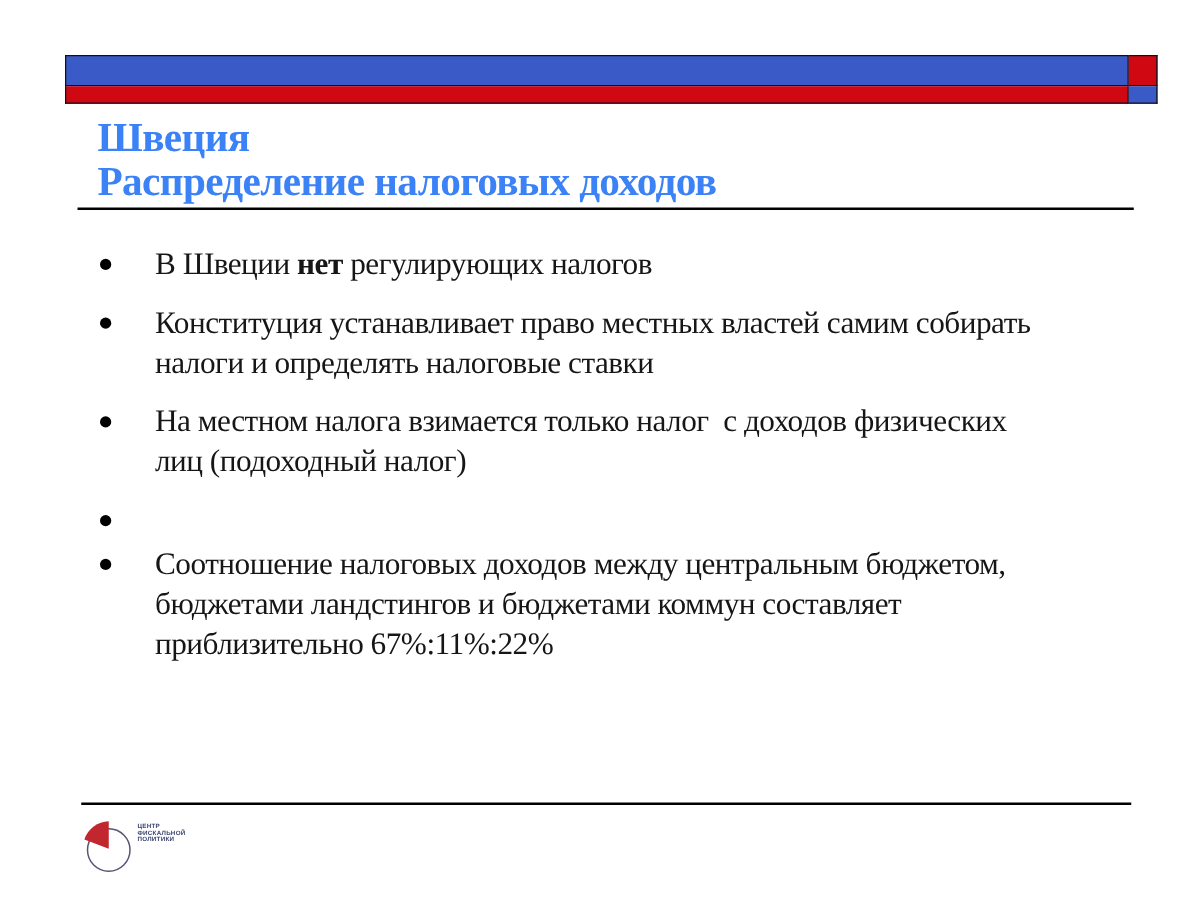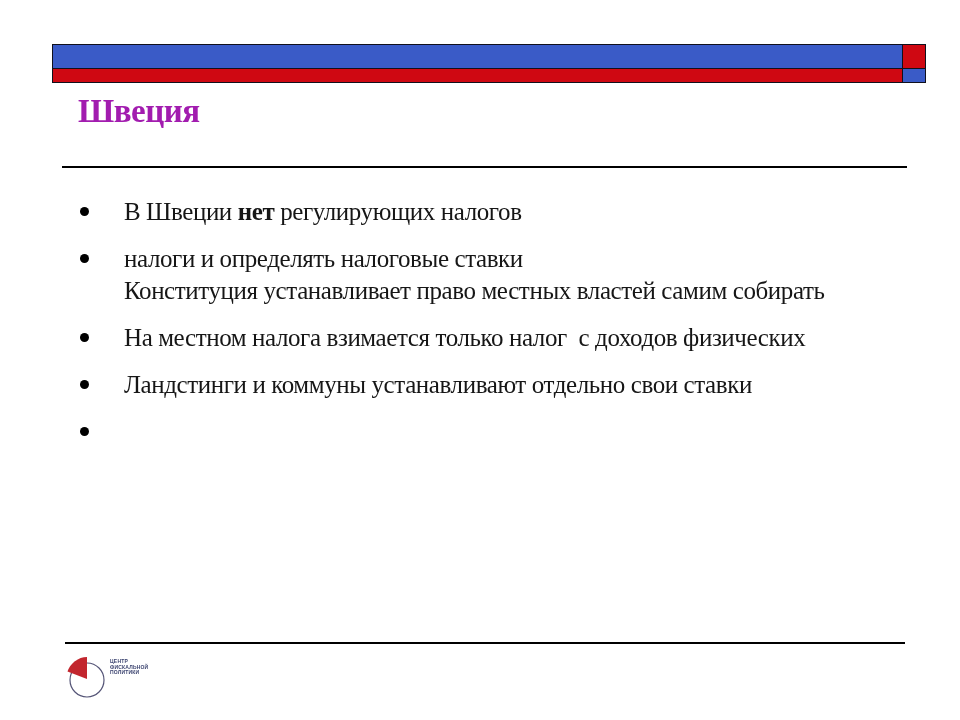--- a/index.html
+++ b/index.html
@@ -14,21 +14,21 @@
   .topbars{position:absolute;left:52px;top:44px;}
   .bar-row{display:flex;}
   .bar-blue{width:849px;height:23px;border:1px solid #10101c;}
   .sq-red{width:22px;height:23px;border:1px solid #10101c;border-left:none;}
   .bar-red{width:849px;height:13px;border:1px solid #10101c;border-top:none;}
   .sq-blue{width:22px;height:13px;border:1px solid #10101c;border-top:none;border-left:none;}
 
   
   .title{
     position:absolute;left:78px;top:94px;
-    font-size:33px;font-weight:bold;line-height:35px;color:#a21caf;
+    font-size:33px;font-weight:bold;line-height:35px;color:#3b82f6;
     letter-spacing:-0.5px;white-space:pre;
   }
   .title-rule{position:absolute;left:62px;top:166px;width:845px;height:2px;background:#000;}
 
   
   .bullets{position:absolute;left:80px;top:196px;width:810px;}
   .bullet-item{display:flex;margin-bottom:15px;}
   .bullet-dot{
     flex:0 0 auto;width:9px;height:9px;border-radius:50%;
     background:#000;margin:11px 0 0 0;
@@ -60,52 +60,57 @@
     <div class="bar-row">
       <div class="bar-blue" style="background: rgb(58, 91, 199);"></div>
       <div class="sq-red" style="background: rgb(207, 8, 18);"></div>
     </div>
     <div class="bar-row">
       <div class="bar-red" style="background: rgb(207, 8, 18);"></div>
       <div class="sq-blue" style="background: rgb(58, 91, 199);"></div>
     </div>
   </div>
 
-  <div class="title"><div>Швеция</div></div>
+  <div class="title"><div>Швеция</div><div>Распределение налоговых доходов</div></div>
 
   <div class="title-rule"></div>
 
   <div class="bullets">
       <div class="bullet-item">
         <span class="bullet-dot"></span>
         <div class="bullet-body">
           <div class="line"><span>В Швеции </span><b>нет</b><span> регулирующих налогов</span></div>
         </div>
       </div>
       <div class="bullet-item">
         <span class="bullet-dot"></span>
         <div class="bullet-body">
+          <div class="line"><span>Конституция устанавливает право местных властей самим собирать</span></div>
           <div class="line"><span>налоги и определять налоговые ставки</span></div>
-          <div class="line"><span>Конституция устанавливает право местных властей самим собирать</span></div>
         </div>
       </div>
       <div class="bullet-item">
         <span class="bullet-dot"></span>
         <div class="bullet-body">
           <div class="line"><span>На местном налога взимается только налог  с доходов физических</span></div>
+          <div class="line"><span>лиц (подоходный налог)</span></div>
         </div>
       </div>
       <div class="bullet-item">
         <span class="bullet-dot"></span>
         <div class="bullet-body">
-          <div class="line"><span>Ландстинги и коммуны устанавливают отдельно свои ставки</span></div>
         </div>
       </div>
       <div class="bullet-item">
         <span class="bullet-dot"></span>
+        <div class="bullet-body">
+          <div class="line"><span>Соотношение налоговых доходов между центральным бюджетом,</span></div>
+          <div class="line"><span>бюджетами ландстингов и бюджетами коммун составляет</span></div>
+          <div class="line"><span>приблизительно 67%:11%:22%</span></div>
+        </div>
       </div>
     </div>
 
   <div class="footer-rule"></div>
 
   <div class="logo">
     <svg width="46" height="52" viewBox="0 0 46 52">
       <circle cx="21" cy="27" r="17" fill="none" stroke-width="1.2" stroke="#555577"></circle>
       <path d="M 21 26 L 21 4 A 21 21 0 0 0 1.5 18.5 Z" fill="#c2262e"></path>
     </svg>

